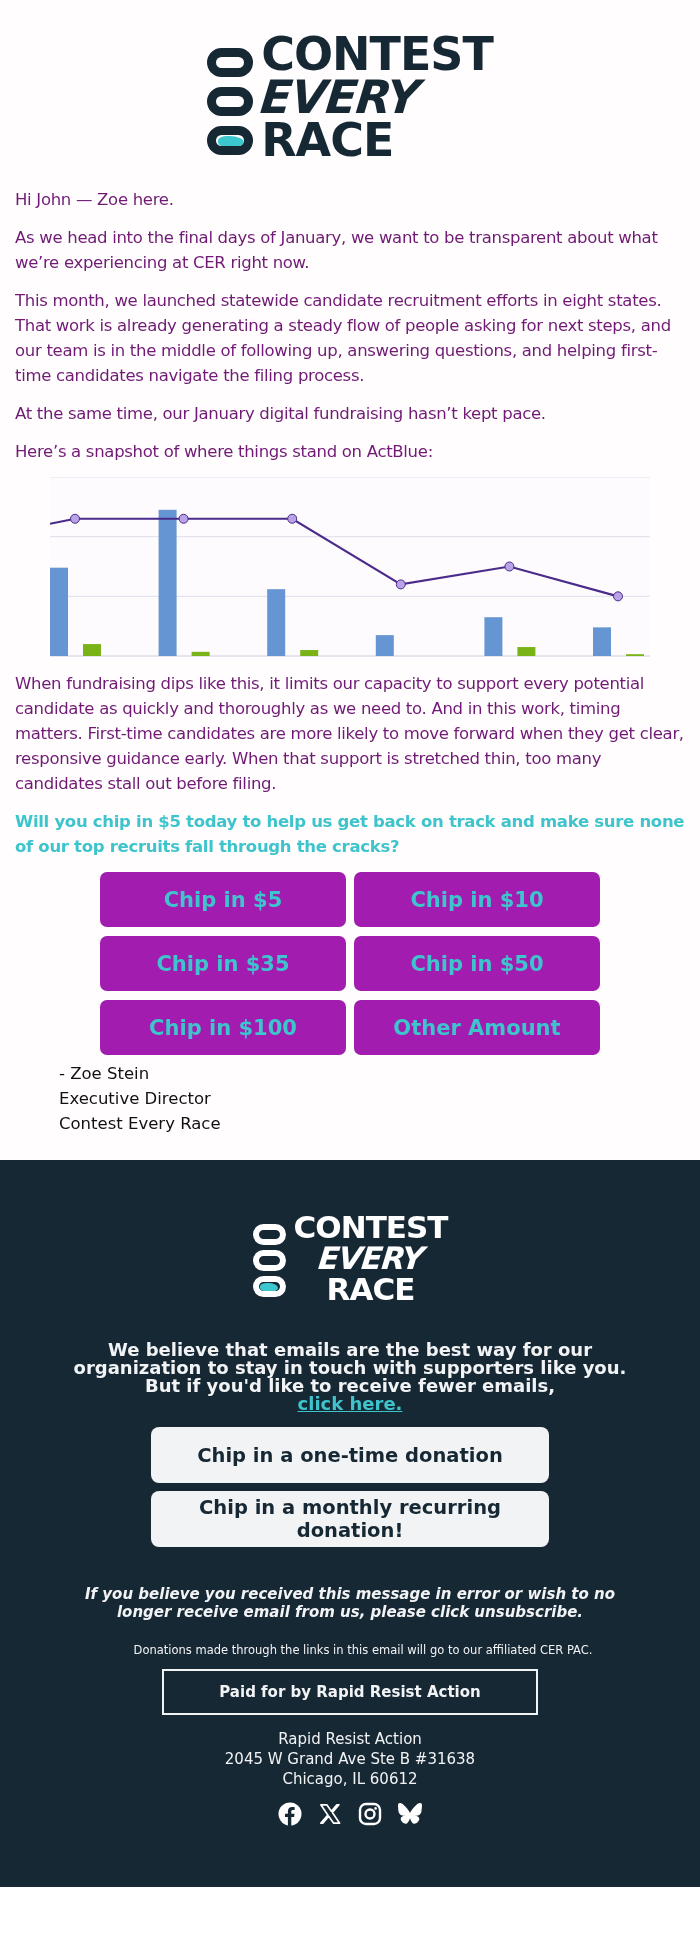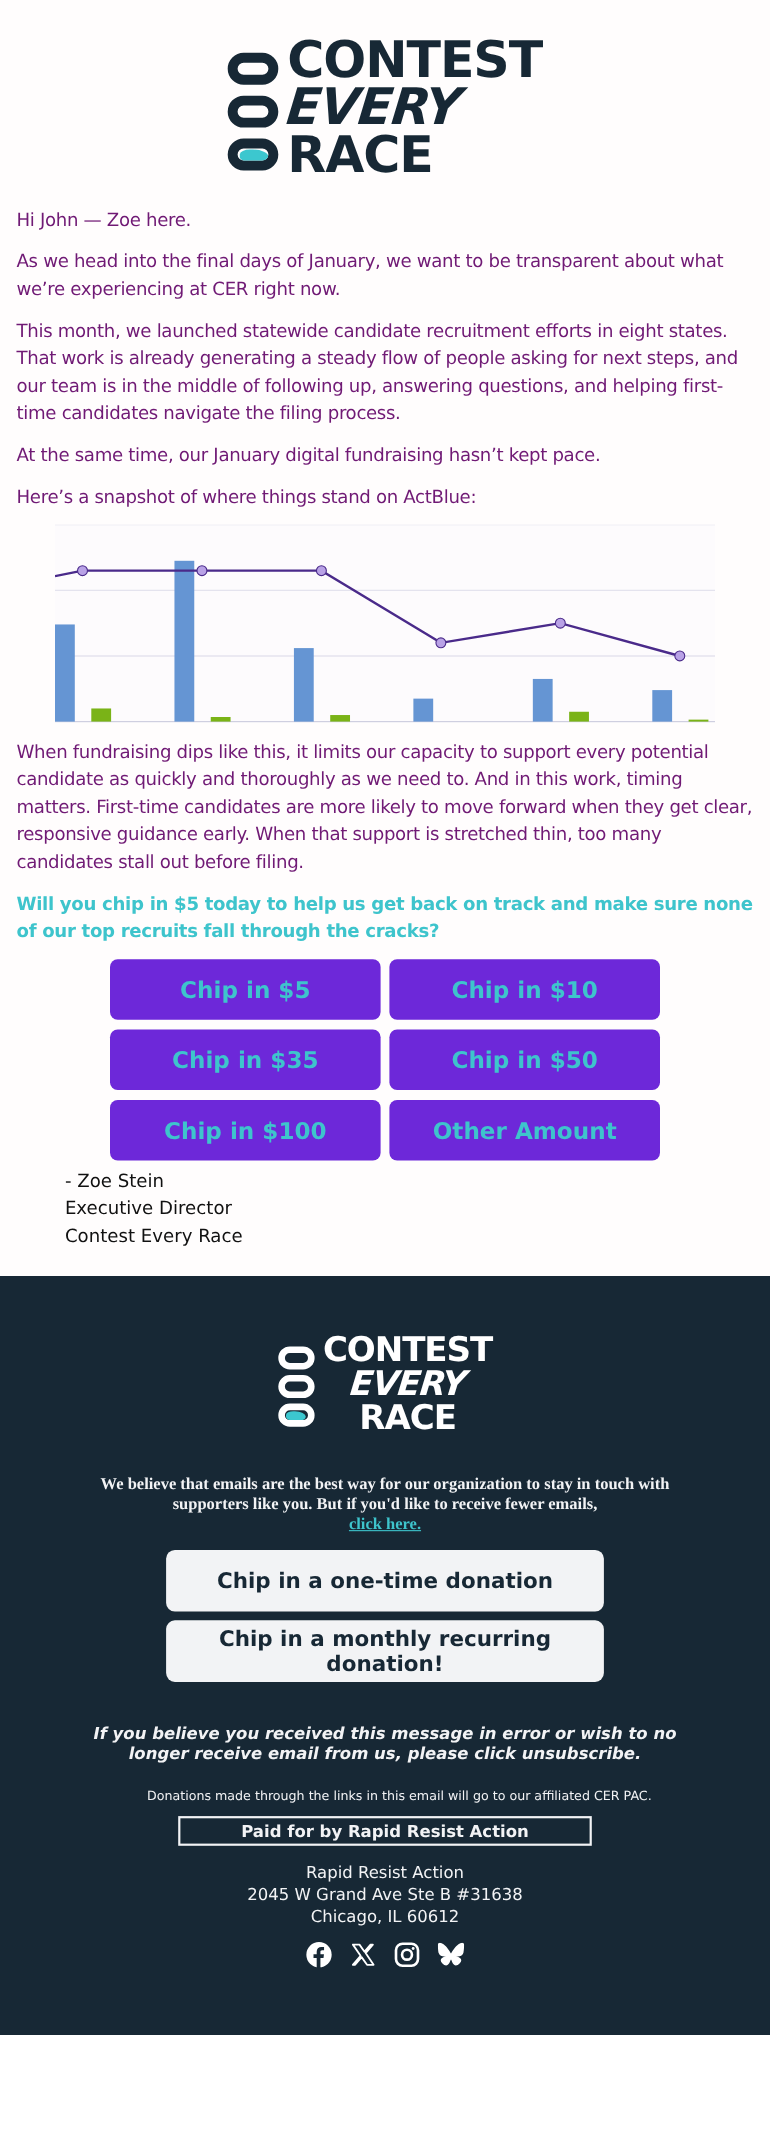--- a/index.html
+++ b/index.html
@@ -17,31 +17,31 @@
   .logo.small .rings { gap:5px; padding-top:4px; }
   .logo.small .ring { width:33px; height:21px; border-width:6px; border-radius:11px; }
   .logo.small .ring.accent::after { width:18px; height:9px; left:1px; top:1px; }
   .logo.small .words { font-size:31px; line-height:31px; }
   p.body { font-size:16.5px; line-height:25px; margin:0 0 13px 0; color:#701a75; font-family:"DejaVu Sans", sans-serif; letter-spacing:-0.3px; }
   p.bold { font-weight:bold; }
   p.teal { color:#3ec4cc; font-weight:bold; }
   .chart { width:600px; height:180px; margin:8px 0 14px 35px; position:relative; background:#fdfbfd; }
   .chart svg { display:block; }
   .btn-grid { display:grid; grid-template-columns:246px 246px; gap:9px 8px; justify-content:center; margin:12px 0 6px 0; }
-  .btn { background:#6d28d9; color:#3ec4cc; height:55px; border-radius:7px; display:flex; align-items:center; justify-content:center; font-weight:bold; font-size:21px; font-family:"DejaVu Sans", sans-serif; cursor:pointer; }
+  .btn { background:#a21caf; color:#3ec4cc; height:55px; border-radius:7px; display:flex; align-items:center; justify-content:center; font-weight:bold; font-size:21px; font-family:"DejaVu Sans", sans-serif; cursor:pointer; }
   .sig { font-size:16.5px; line-height:25px; padding-bottom:24px;margin-left:44px; }
   .footer { background:#172835; color:#f2f3f5; text-align:center; padding:52px 0 60px 0; }
   .footer .logo-wrap { padding-top:0; padding-bottom:36px; }
-  .footer .note { font-weight:bold; font-size:15px; line-height:18px; width:560px; margin:0 auto;font-family:Liberation Serif, serif; }
+  .footer .note { font-weight:bold; font-size:18px; line-height:18px; width:560px; margin:0 auto; }
   .footer .note a { color:#3ec4cc; text-decoration:underline; }
   .fbtn { width:398px; height:56px; margin:0 auto; background:#f2f3f5; color:#172835; border-radius:8px; display:flex; align-items:center; justify-content:center; font-weight:bold; font-size:19.5px; cursor:pointer; }
   .fbtns { display:flex; flex-direction:column; gap:8px; margin:14px 0 38px 0; }
   .unsub { font-weight:bold; font-size:15px; line-height:18px; width:560px; margin:12px auto;font-style:italic; }
   .pac { font-size:11.5px; margin-top:22px;margin-left:26px; }
-  .paid { width:376px; height:27px; margin:12px auto 14px auto; border:2px solid #f2f3f5; display:flex; align-items:center; justify-content:center; font-weight:bold; font-size:15px; box-sizing:border-box;text-align:right; }
+  .paid { width:376px; height:46px; margin:12px auto 14px auto; border:2px solid #f2f3f5; display:flex; align-items:center; justify-content:center; font-weight:bold; font-size:15px; box-sizing:border-box;text-align:right; }
   .addr { font-size:15px; line-height:20px; }
   .social { display:flex; justify-content:center; gap:14px; margin-top:12px; }
   .social span { width:26px; height:26px; display:flex; align-items:center; justify-content:center; cursor:pointer; }
 </style>
 </head>
 <body>
 
 <div class="main">
   <div class="logo-wrap">
     <div class="logo">

